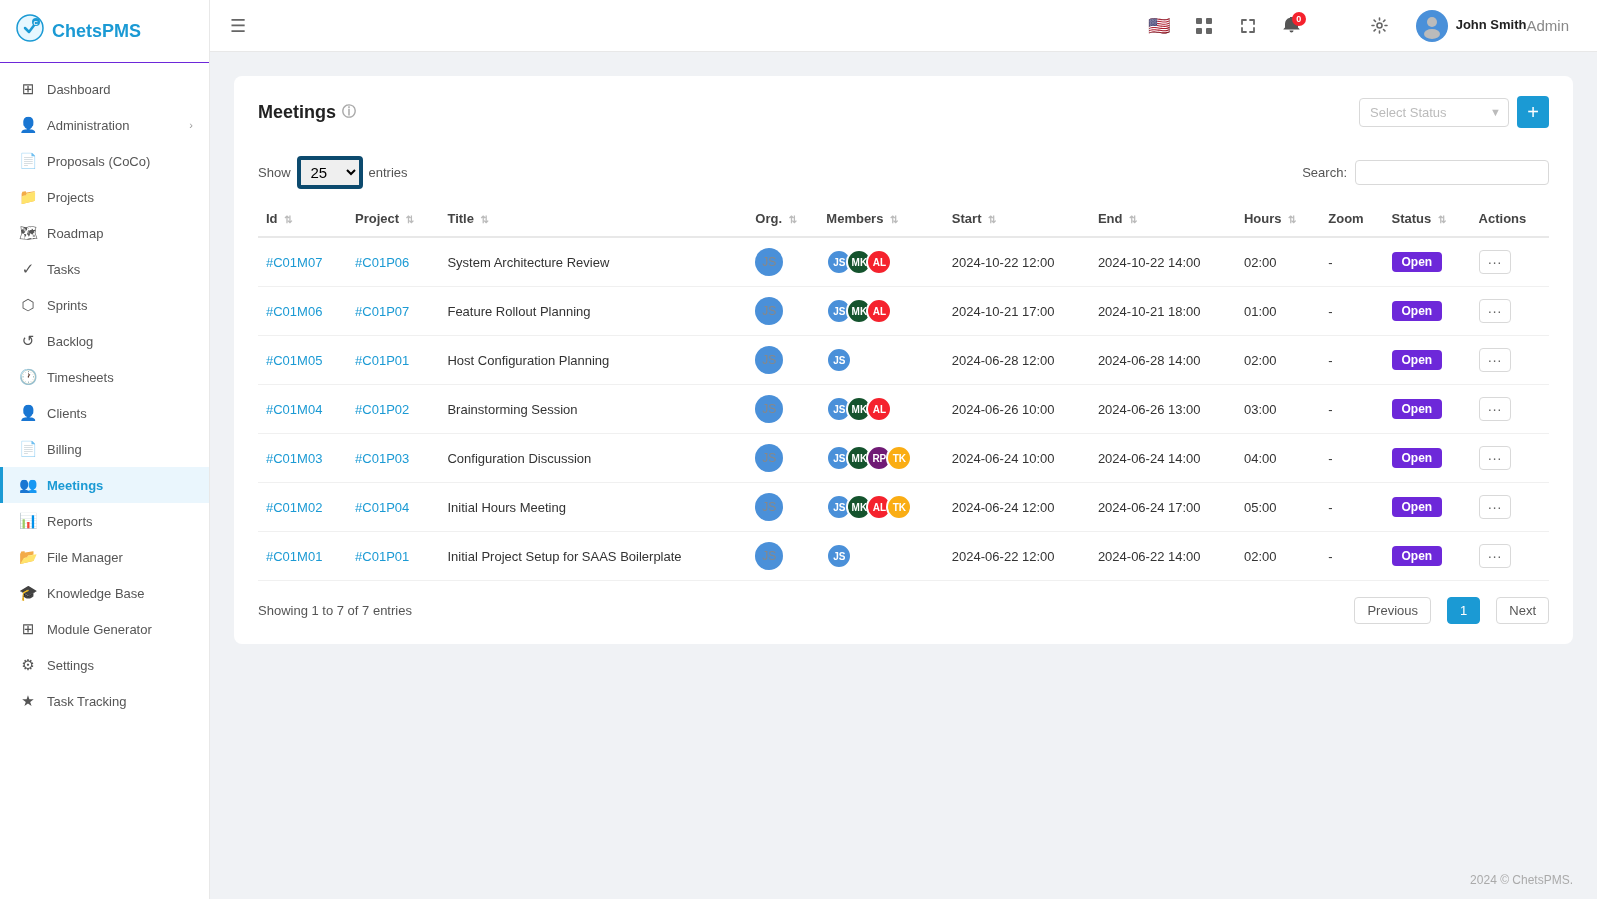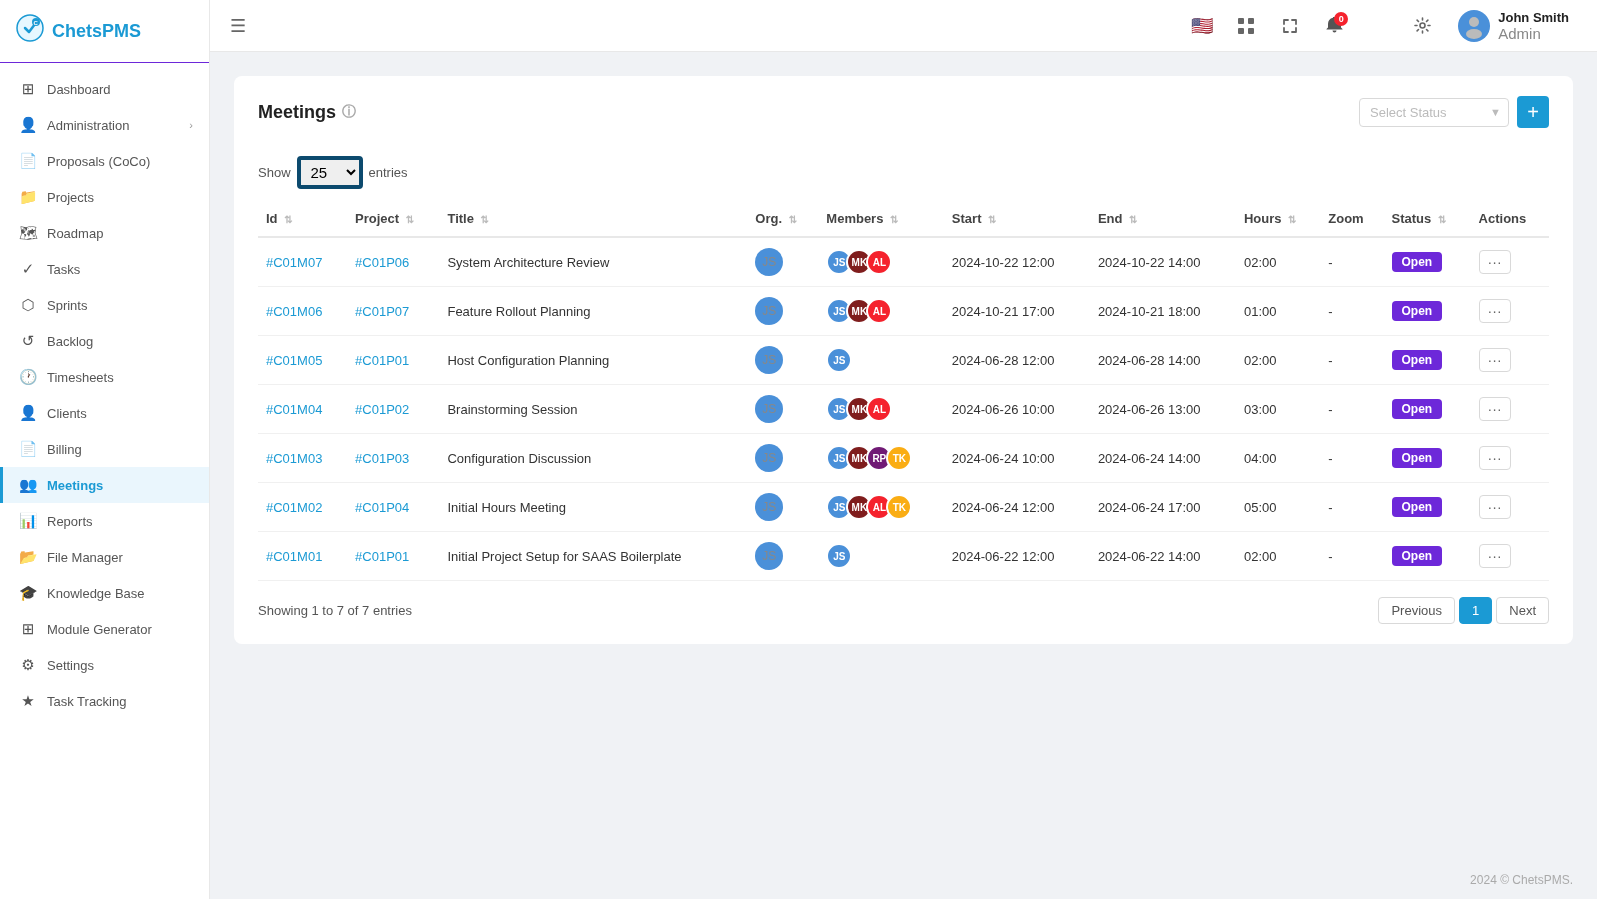--- a/index.html
+++ b/index.html
@@ -46,21 +46,21 @@
     .notif-badge {
       position: absolute; top: 2px; right: 2px;
       background: #f5222d; color: #fff; font-size: 9px; font-weight: 700;
       border-radius: 50%; width: 14px; height: 14px; display: flex; align-items: center; justify-content: center;
     }
     .topbar-user { display: flex; align-items: center; gap: 8px; cursor: pointer; padding: 4px 8px; border-radius: 6px; }
     .user-avatar {
       width: 32px; height: 32px; border-radius: 50%; background: #ccc;
       display: flex; align-items: center; justify-content: center; overflow: hidden; font-size: 13px;
     }
-    .user-info { display: flex; flex-direction: column; }
+    .user-info { display: flex; flex-direction: row; }
     .user-name { font-size: 13px; font-weight: 600; color: #222; }
     .user-role { font-size: 15px; color: #888; }
 
     
     #content { flex: 1; overflow-y: auto; padding: 24px; }
 
     .page-card { background: #fff; border-radius: 8px; padding: 20px 24px; }
 
     .page-header { display: flex; align-items: center; justify-content: space-between; margin-bottom: 18px; }
     .page-title { font-size: 18px; font-weight: 700; color: #222; display: flex; align-items: center; gap: 6px; }
@@ -115,31 +115,31 @@
     .member-avatar:first-child { margin-left: 0; }
 
     .org-avatar {
       width: 28px; height: 28px; border-radius: 50%; background: #e0e0e0;
       display: flex; align-items: center; justify-content: center; font-size: 12px; color: #888;
       overflow: hidden;
     }
 
     
     .av-blue { background: #4a90d9; }
-    .av-orange { background: #7f1d1d; }
+    .av-orange { background: #14532d; }
     .av-red { background: #f5222d; }
     .av-purple { background: #701a75; }
     .av-gold { background: #faad14; }
 
     
     .pagination-row {
       display: flex; align-items: center; justify-content: space-between;
       margin-top: 16px; font-size: 13px; color: #555;
     }
-    .pagination-controls { display: flex; align-items: center; gap: 4px; }
+    .pagination-controls { display: flex; align-items: center; gap: 16px; }
     .page-btn {
       border: 1px solid #d9d9d9; background: #fff; border-radius: 4px;
       padding: 5px 12px; cursor: pointer; font-size: 13px; color: #555;
     }
     .page-btn.active { background: #1b9ad4; color: #fff; border-color: #1b9ad4; }
 
     
     #footer { text-align: right; padding: 12px 24px; font-size: 12px; color: #aaa; background: #f0f2f5; }
 
     .flag-icon { font-size: 18px; }
@@ -313,20 +313,24 @@
         <div class="show-entries">
           <span>Show</span>
           <select class="entries-select">
             <option value="10">10</option>
             <option value="25" selected="">25</option>
             <option value="50">50</option>
             <option value="100">100</option>
           </select>
           <span>entries</span>
         </div>
+        <div class="search-bar">
+          <label>Search:</label>
+          <input type="text" class="search-input" placeholder="" style="">
+        </div>
       </div>
 
       <table>
         <thead>
           <tr>
             <th>Id <span class="sort-arrows">⇅</span></th>
             <th>Project <span class="sort-arrows">⇅</span></th>
             <th>Title <span class="sort-arrows">⇅</span></th>
             <th>Org. <span class="sort-arrows">⇅</span></th>
             <th>Members <span class="sort-arrows">⇅</span></th>

